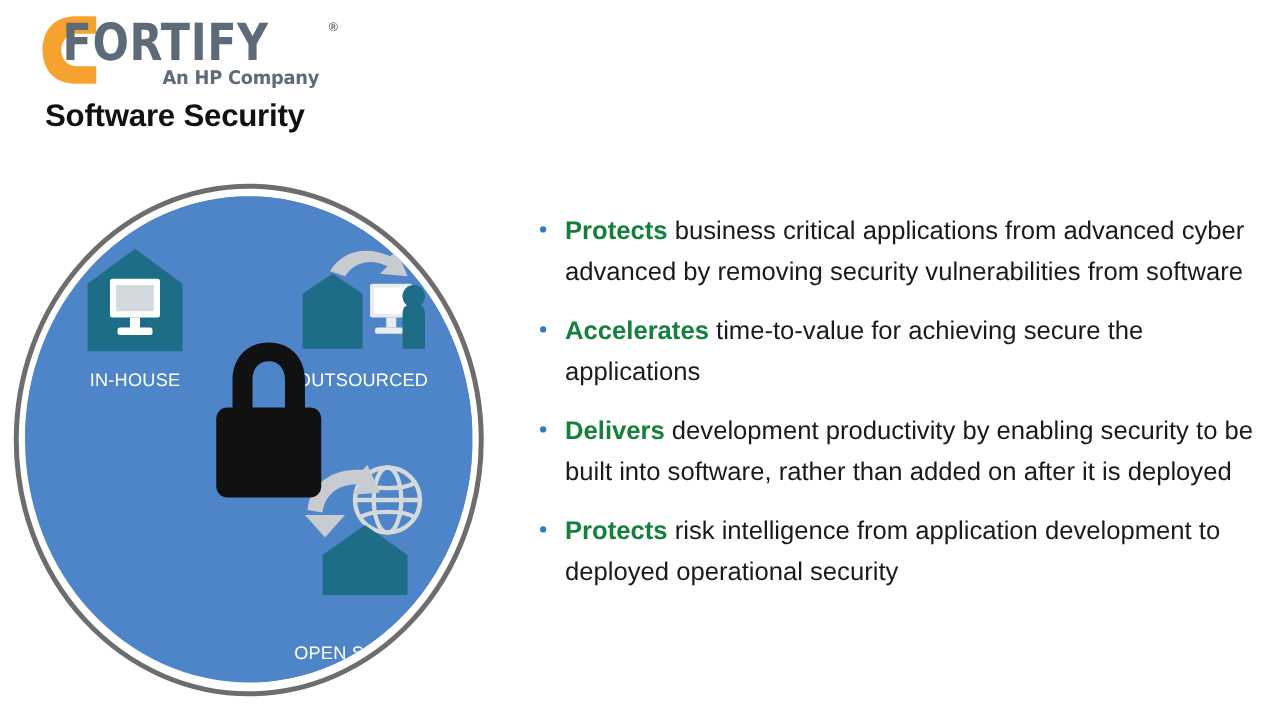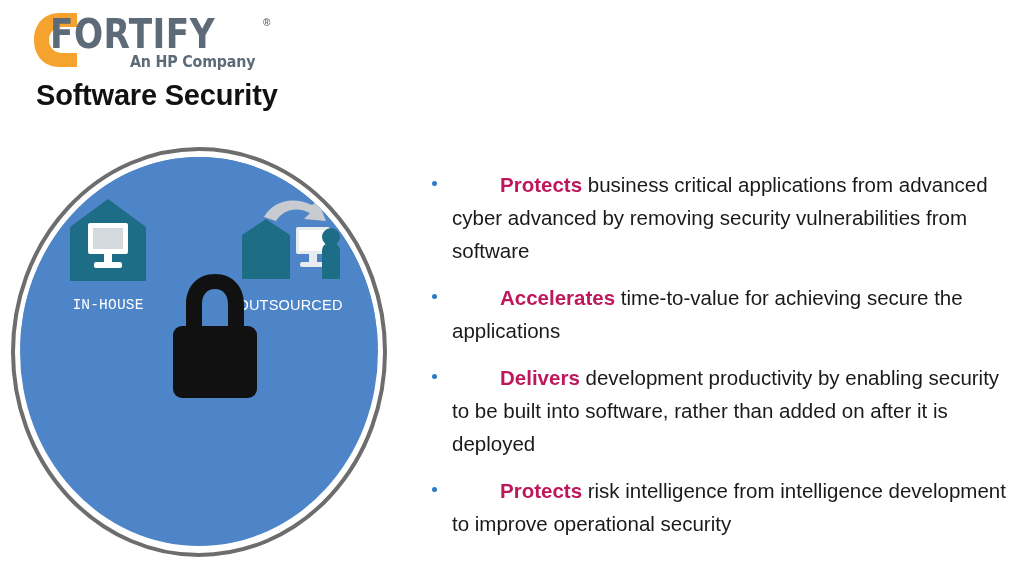--- a/index.html
+++ b/index.html
@@ -66,21 +66,21 @@
     white-space: nowrap;
     transform: scaleX(0.95);
     transform-origin: left top;
   }
 
   
   #page-title {
     position: absolute;
     left: 36px;
     top: 79px;
-    font-size: 29px;
+    font-size: 25px;
     font-weight: bold;
     color: #111111;
     letter-spacing: -0.2px;
     white-space: nowrap;
   }
 
   
   #circle-wrap {
     position: absolute;
     left: 8px;
@@ -103,21 +103,21 @@
     border-radius: 50%;
     overflow: hidden;
     background: #4e85c8;
   }
   .quadrant {
     position: absolute;
     width: 176px;
     height: 190px;
     background: #4e85c8;
   }
-  .q-tl { left: 0;   top: 0; font-family: Liberation Mono, monospace; }
+  .q-tl { left: 0;   top: 0; }
   .q-tr { left: 182px; top: 0; }
   .q-bl { left: 0;   top: 199px; }
   .q-br { left: 182px; top: 199px; }
 
   .q-label {
     position: absolute;
     bottom: 0;
     width: 100%;
     text-align: center;
     color: #ffffff;
@@ -165,23 +165,22 @@
   .bullet-dot {
     position: absolute;
     left: 8px;
     top: 13px;
     width: 5px;
     height: 5px;
     border-radius: 50%;
     background: #2b7cc4;
   }
   .bullet-lead {
-    color: #be185d;
-    font-weight: bold;
-    margin-left: 48px;
+    color: #15803d;
+    font-weight: bold;
   }
 </style>
 </head>
 <body>
 
 <div id="logo-block">
   <svg id="logo-mark" viewBox="0 0 78 58">
     <path d="M45 2 L28 2 C12 2 2 13 2 29 C2 45 12 56 28 56 L45 56 L45 42 L30 42 C22 42 17 36 17 29 C17 22 22 16 30 16 L45 16 Z" fill="#f6a22e"></path>
   </svg>
   <div id="logo-wordmark">FORTIFY</div>
@@ -222,20 +221,37 @@
           <rect x="73" y="57" width="8" height="8" fill="#e9ecee"></rect>
           <rect x="64" y="65" width="26" height="5" rx="2" fill="#e9ecee"></rect>
           <circle cx="95" cy="40" r="9" fill="#1e6d86"></circle>
           <path d="M86 54 C86 48 90 46 95 46 C100 46 104 48 104 54 L104 82 L86 82 Z" fill="#1e6d86"></path>
         </svg>
       </div>
       <div class="q-label">OUTSOURCED</div>
     </div>
 
 
+    <div class="quadrant q-br">
+      <div class="q-art">
+        <svg width="112" height="112" viewBox="0 0 112 112">
+          <g stroke="#d5d9dc" stroke-width="3.5" fill="none">
+            <circle cx="76" cy="32" r="26"></circle>
+            <ellipse cx="76" cy="32" rx="11" ry="26"></ellipse>
+            <line x1="50" y1="32" x2="102" y2="32"></line>
+            <path d="M54 18 C62 24 90 24 98 18"></path>
+            <path d="M54 46 C62 40 90 40 98 46"></path>
+          </g>
+          <path d="M56 8 C34 6 14 18 12 40 L24 42 C26 26 40 18 54 20 L48 28 L70 26 L60 4 Z" fill="#c8ccd0"></path>
+          <path d="M10 44 L26 62 L42 44 Z" fill="#c8ccd0"></path>
+          <path d="M58 52 L92 76 L92 108 L24 108 L24 76 Z" fill="#1e6d86"></path>
+        </svg>
+      </div>
+      <div class="q-label">OPEN SOURCE</div>
+    </div>
   </div>
 
   <svg id="center-lock" viewBox="0 0 92 130">
     <path d="M46 4 C28 4 17 17 17 34 L17 60 L33 60 L33 34 C33 25 38 19 46 19 C54 19 59 25 59 34 L59 60 L75 60 L75 34 C75 17 64 4 46 4 Z" fill="#111111"></path>
     <rect x="4" y="56" width="84" height="72" rx="9" fill="#111111"></rect>
   </svg>
 </div>
 
 <div id="bullet-list">
 
@@ -249,16 +265,16 @@
     <span class="bullet-lead">Accelerates</span><span> time-to-value for achieving secure the applications</span>
   </div>
 
   <div class="bullet-row">
     <span class="bullet-dot"></span>
     <span class="bullet-lead">Delivers</span><span> development productivity by enabling security to be built into software, rather than added on after it is deployed</span>
   </div>
 
   <div class="bullet-row">
     <span class="bullet-dot"></span>
-    <span class="bullet-lead">Protects</span><span> risk intelligence from intelligence development to improve operational security</span>
+    <span class="bullet-lead">Protects</span><span> risk intelligence from application development to deployed operational security</span>
   </div>
 
 </div>
 
 </body></html>

